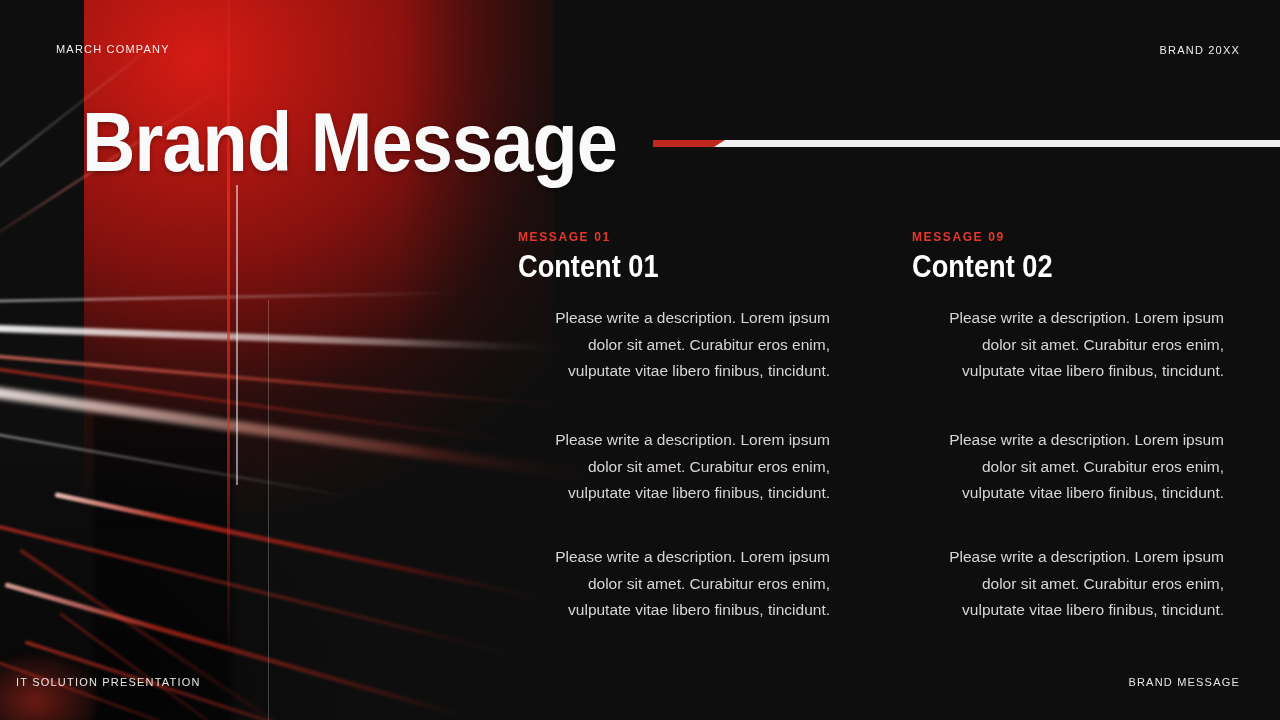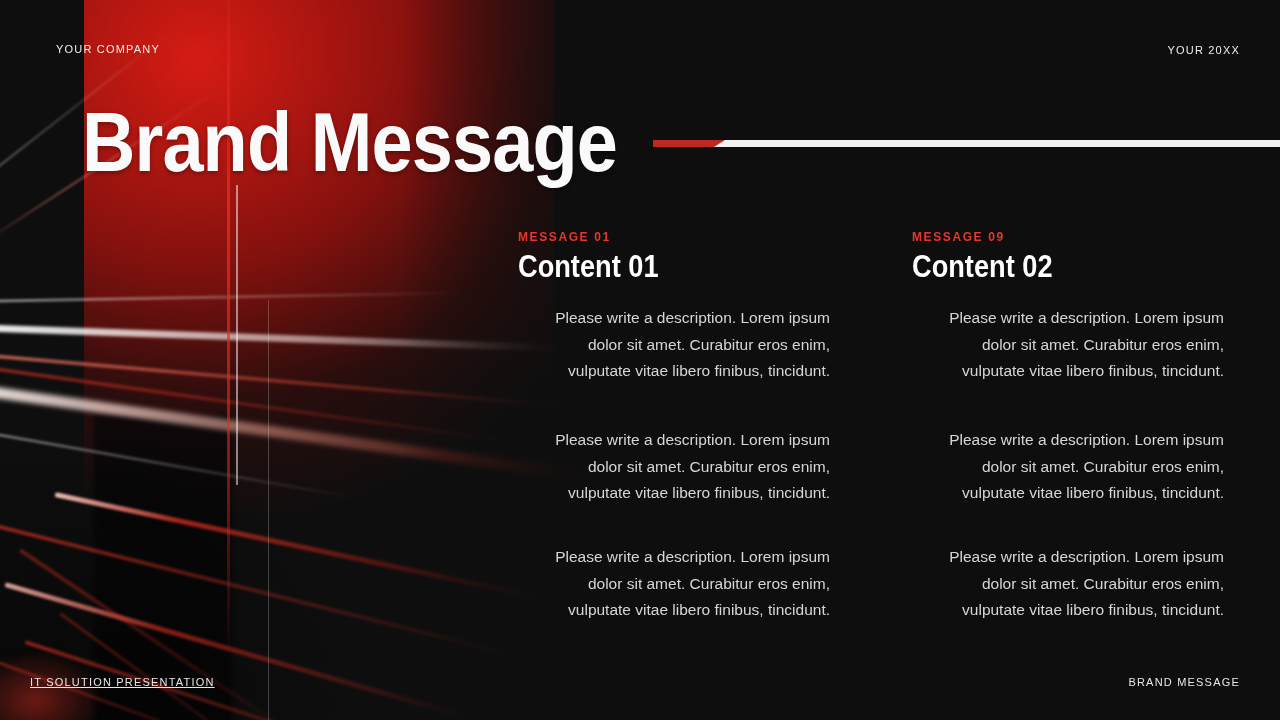--- a/index.html
+++ b/index.html
@@ -58,21 +58,21 @@
   .v3{position:absolute;left:268px;top:300px;width:1px;height:420px;background:rgba(255,255,255,.22);}
   .ground{position:absolute;left:-25px;top:635px;width:150px;height:110px;
     background:radial-gradient(60% 60% at 40% 60%,rgba(205,45,32,.5),rgba(205,45,32,0) 75%);filter:blur(2px);}
   .shade{position:absolute;inset:0;background:radial-gradient(85% 65% at 6% 98%,rgba(0,0,0,.5),rgba(0,0,0,0) 60%);}
   .fade{position:absolute;left:400px;top:0;width:260px;height:720px;
     background:linear-gradient(90deg,rgba(15,14,14,0),rgba(15,14,14,.9) 72%,#0f0e0e 100%);}
   
   .meta{position:absolute;font-size:11px;letter-spacing:1.2px;color:#f0ebe9;font-weight:400;}
   .company{left:56px;top:43px;}
   .date{top:44px;right:40px;}
-  .foot-left{left:30px;top:676px;color:#e9e7e6;text-decoration:underline;}
+  .foot-left{left:16px;top:676px;color:#e9e7e6;}
   .foot-right{top:676px;right:40px;color:#e9e7e6;}
   .title{
     position:absolute;left:82px;top:100px;margin:0;
     font-size:84px;line-height:1;font-weight:bold;color:var(--title,#fafafa);
     letter-spacing:-1px;transform:scaleX(.88);transform-origin:left top;white-space:nowrap;
     text-shadow:0 2px 6px rgba(0,0,0,.35);
   }
   .divider{position:absolute;left:653px;top:140px;width:627px;height:7px;background:var(--divwhite,#f1f1f1);}
   .divider .red{position:absolute;left:0;top:0;width:72px;height:7px;background:var(--divred,#c0281f);
     clip-path:polygon(0 0,100% 0,calc(100% - 11px) 100%,0 100%);}
@@ -110,22 +110,22 @@
     <div class="beam b10"></div>
     <div class="beam b11"></div>
     <div class="beam b12"></div>
     <div class="v1"></div>
     <div class="v2"></div>
     <div class="v3"></div>
     <div class="ground"></div>
     <div class="fade"></div>
   </div>
 
-  <div class="meta company">YOUR COMPANY</div>
-  <div class="meta date">YOUR 20XX</div>
+  <div class="meta company">MARCH COMPANY</div>
+  <div class="meta date">BRAND 20XX</div>
 
   <h1 class="title">Brand Message</h1>
   <div class="divider">
     <div class="red"></div>
   </div>
 
   <div class="col c1">
     <p class="eyebrow">MESSAGE 01</p>
     <h2 class="heading">Content 01</h2>
     <div class="para p1">

